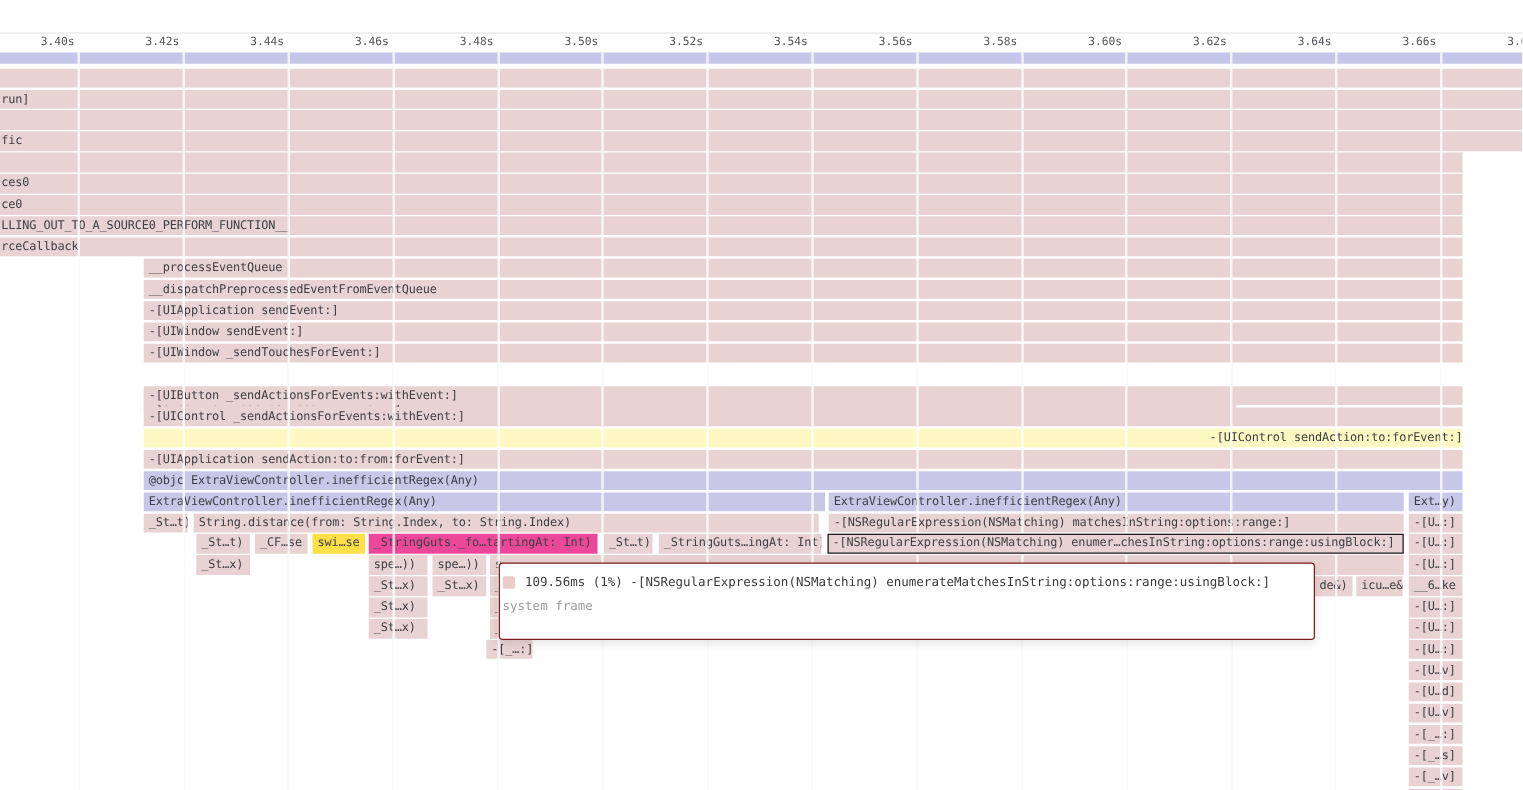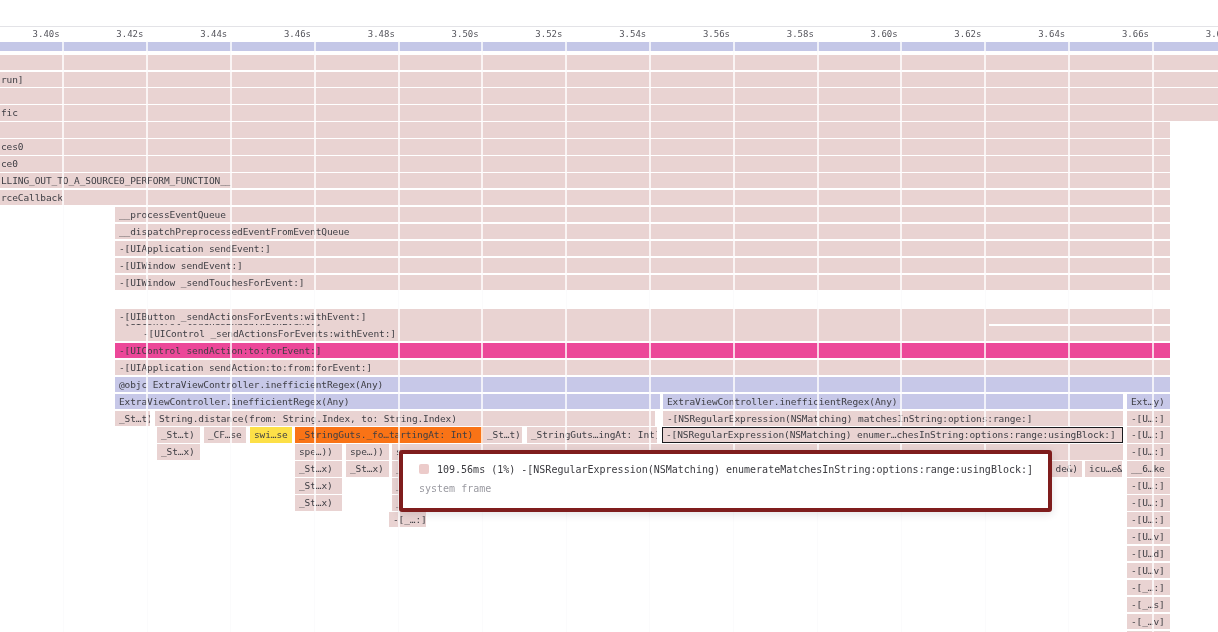--- a/index.html
+++ b/index.html
@@ -18,22 +18,22 @@
   .bar{
     position:absolute;height:15.3px;z-index:1;overflow:hidden;white-space:nowrap;
     font-size:9.5px;letter-spacing:-0.1px;color:#3e3e44;line-height:15.3px;
     display:flex;justify-content:space-between;box-sizing:border-box;
   }
   .bar .lbl{padding-left:4px;overflow:hidden;white-space:nowrap;}
   .bar .rlbl{padding-right:4px;white-space:nowrap;}
   .bar.cut .lbl{padding-left:1px;}
   .bar.sel{outline:1.5px solid #1a1a1e;outline-offset:-1px;z-index:3;}
   .tooltip{
-    position:absolute;z-index:10;background:#ffffff;border:4px solid #7f1d1d;border-radius:3px;
-    box-shadow:0 2px 8px rgba(40,40,60,0.14);padding:5px 10px 4px 16px;box-sizing:border-box;
+    position:absolute;z-index:10;background:#ffffff;border:1px solid #7f1d1d;border-radius:3px;
+    box-shadow:0 2px 8px rgba(40,40,60,0.14);padding:5px 10px 4px 2px;box-sizing:border-box;
   }
   .tt-line1{display:flex;align-items:center;gap:8px;height:20px;font-size:10px;color:#3a3a3f;white-space:nowrap;overflow:hidden;}
   .tt-swatch{width:10px;height:10px;border-radius:2px;flex:0 0 auto;}
   .tt-sub{height:20px;font-size:10px;color:#9a9aa1;white-space:nowrap;line-height:20px;}
 </style>
 </head>
 <body>
 
 <div id="stage">
   <div class="topline"></div>
@@ -115,24 +115,24 @@
       </div>
       <div class="bar" style="left: 115px; width: 1055px; top: 274.9px; background: rgb(233, 211, 210);">
         <span class="lbl">-[UIWindow _sendTouchesForEvent:]</span>
       </div>
       <div class="bar" style="left: 115px; width: 874px; top: 291.85px; background: rgb(233, 211, 210); margin-top: 22px;">
         <span class="lbl">-[UIControl touchesEnded:withEvent:]</span>
       </div>
       <div class="bar" style="left: 115px; width: 1055px; top: 308.8px; background: rgb(233, 211, 210);">
         <span class="lbl">-[UIButton _sendActionsForEvents:withEvent:]</span>
       </div>
-      <div class="bar" style="left: 115px; width: 1055px; top: 325.75px; background: rgb(233, 211, 210); padding-left: 24px;">
+      <div class="bar" style="left: 115px; width: 1055px; top: 325.75px; background: rgb(233, 211, 210);">
         <span class="lbl">-[UIControl _sendActionsForEvents:withEvent:]</span>
       </div>
-      <div class="bar" style="left: 115px; width: 1055px; top: 342.7px; background: #ec4899;">
+      <div class="bar" style="left: 115px; width: 1055px; top: 342.7px; background: #fef9c3; justify-content: flex-end;">
         <span class="lbl">-[UIControl sendAction:to:forEvent:]</span>
       </div>
       <div class="bar" style="left: 115px; width: 1055px; top: 359.65px; background: rgb(233, 211, 210);">
         <span class="lbl">-[UIApplication sendAction:to:from:forEvent:]</span>
       </div>
       <div class="bar" style="left: 115px; width: 1055px; top: 376.6px; background: rgb(199, 200, 232); text-align: right;">
         <span class="lbl">@objc ExtraViewController.inefficientRegex(Any)</span>
       </div>
       <div class="bar" style="left: 115px; width: 545px; top: 393.55px; background: rgb(199, 200, 232);">
         <span class="lbl">ExtraViewController.inefficientRegex(Any)</span>
@@ -157,21 +157,21 @@
       </div>
       <div class="bar" style="left: 157px; width: 43px; top: 427.45px; background: rgb(233, 211, 210);">
         <span class="lbl">_St…t)</span>
       </div>
       <div class="bar" style="left: 204px; width: 42px; top: 427.45px; background: rgb(233, 211, 210);">
         <span class="lbl">_CF…se</span>
       </div>
       <div class="bar" style="left: 250px; width: 42px; top: 427.45px; background: #fde047;">
         <span class="lbl">swi…se</span>
       </div>
-      <div class="bar" style="left: 295px; width: 216px; top: 427.45px; background: #f97316;">
+      <div class="bar" style="left: 295px; width: 183px; top: 427.45px; background: #ec4899;">
         <span class="lbl">_StringGuts._fo…tartingAt: Int)</span>
       </div>
       <div class="bar" style="left: 483px; width: 39px; top: 427.45px; background: rgb(233, 211, 210);">
         <span class="lbl">_St…t)</span>
       </div>
       <div class="bar" style="left: 527px; width: 130px; top: 427.45px; background: rgb(233, 211, 210);">
         <span class="lbl">_StringGuts…ingAt: Int)</span>
       </div>
       <div class="bar sel" style="left: 662px; width: 461px; top: 427.45px; background: rgb(233, 211, 210);">
         <span class="lbl">-[NSRegularExpression(NSMatching) enumer…chesInString:options:range:usingBlock:]</span>

